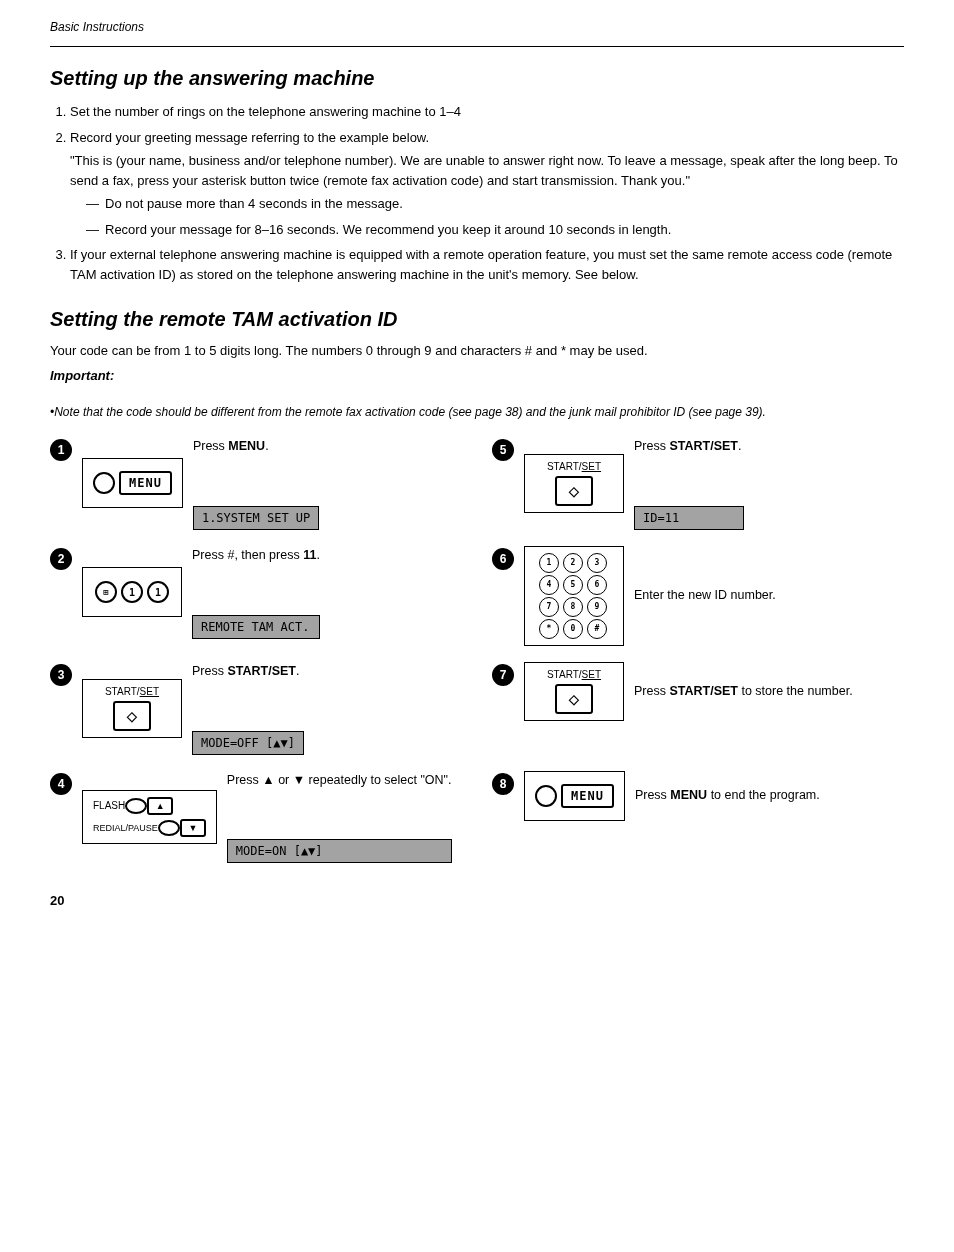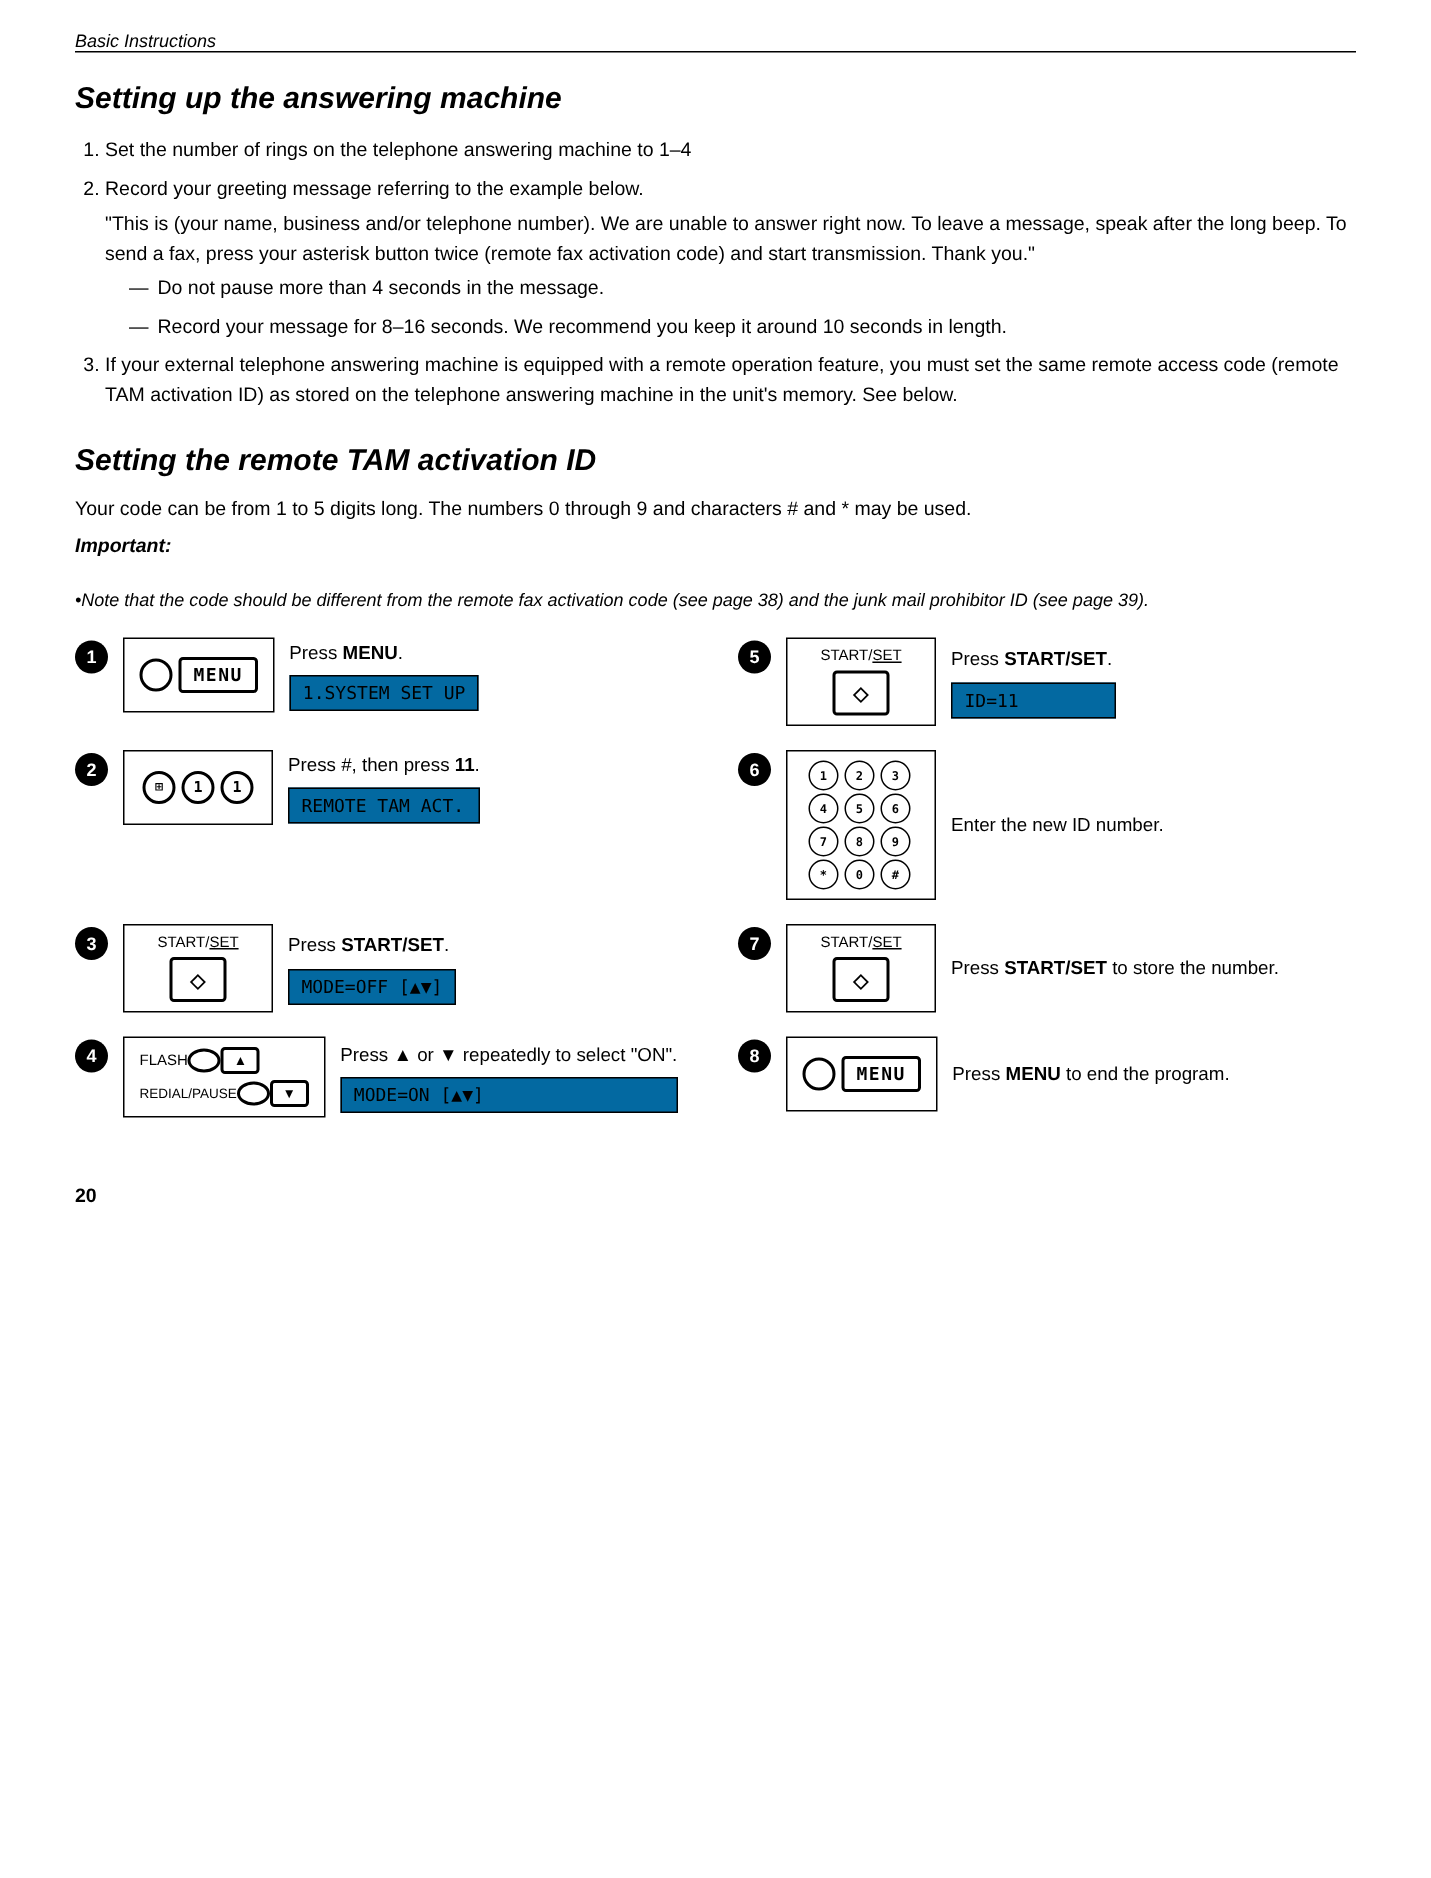--- a/index.html
+++ b/index.html
@@ -9,21 +9,21 @@
       background: #fff;
       color: #000;
       width: 954px;
       min-height: 1252px;
       padding: 20px 50px 40px 50px;
     }
     .page-header {
       font-style: italic;
       font-size: 12px;
       border-bottom: 1px solid #000;
-      padding-bottom: 0;
+      padding-bottom: 12px;
       margin-bottom: 20px;
     }
     h2 {
       font-size: 20px;
       font-style: italic;
       font-weight: bold;
       margin-bottom: 12px;
     }
     .section { margin-bottom: 24px; }
     ol { margin-left: 20px; margin-bottom: 10px; }
@@ -88,22 +88,23 @@
     .step-desc {
       display: flex;
       flex-direction: column;
       gap: 6px;
     }
     .lcd-box {
       border: 1.5px solid #000;
       padding: 4px 8px;
       font-family: monospace;
       font-size: 12px;
-      background: #0369a1;
+      background: #a3a3a3;
       min-width: 110px;
+      margin-top: 44px;
     }
 
     
     .btn-menu {
       border: 2px solid #000;
       border-radius: 3px;
       padding: 3px 8px;
       font-size: 12px;
       font-weight: bold;
       letter-spacing: 1px;
@@ -174,21 +175,21 @@
       border: 2px solid #000;
       border-radius: 3px;
       width: 26px;
       height: 18px;
       display: inline-flex;
       align-items: center;
       justify-content: center;
       font-size: 8px;
     }
     .page-number {
-      margin-top: 44px;
+      margin-top: 30px;
       font-size: 13px;
       font-weight: bold;
     }
   </style>
 </head>
 <body>
 
 <div class="page-header">
   <span>Basic Instructions</span>
 </div>

